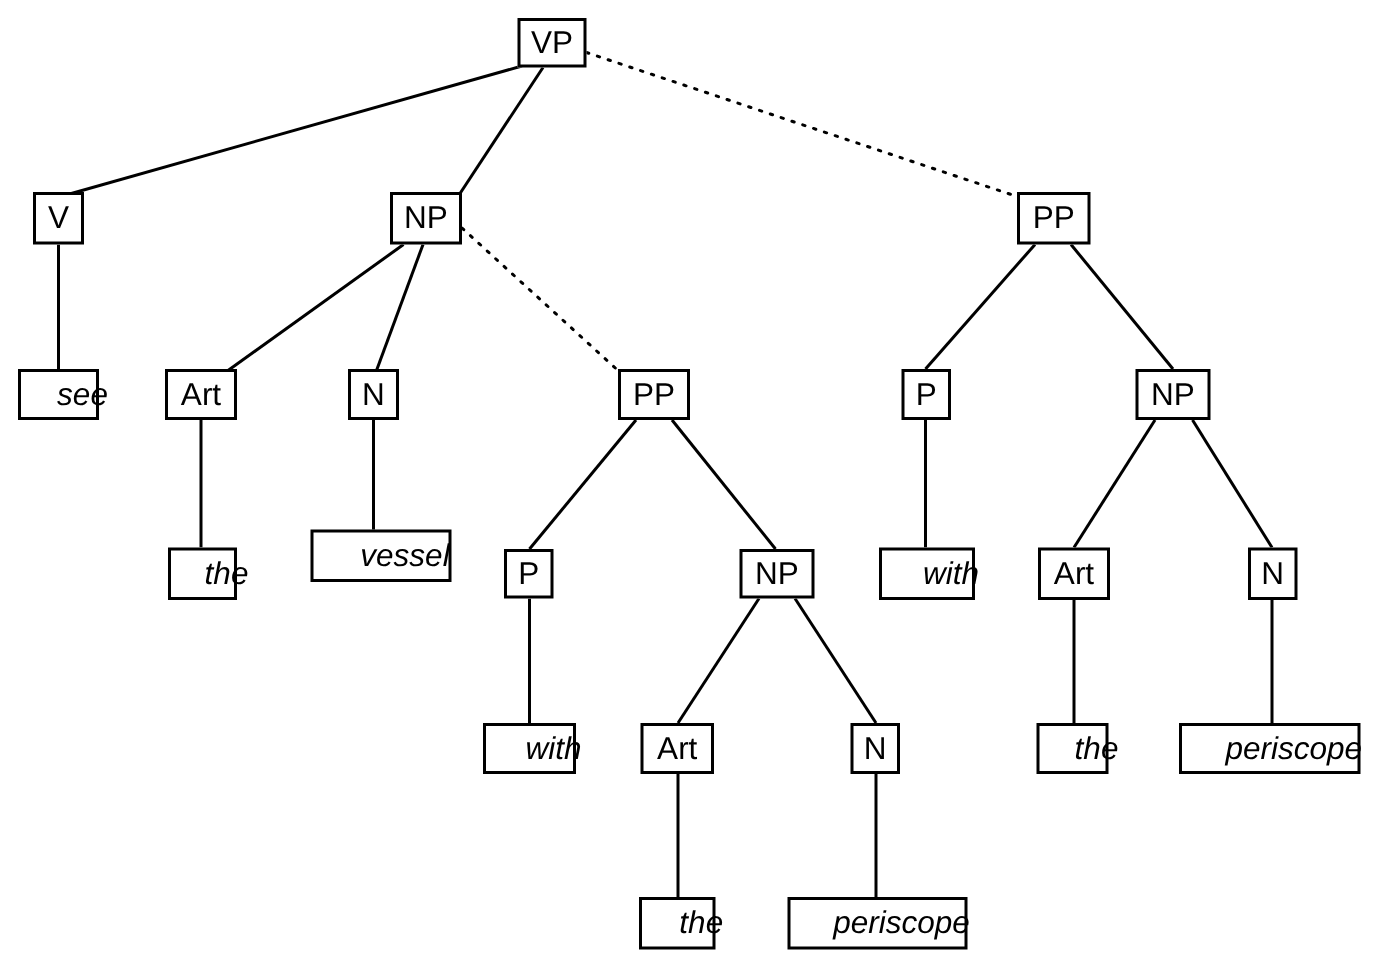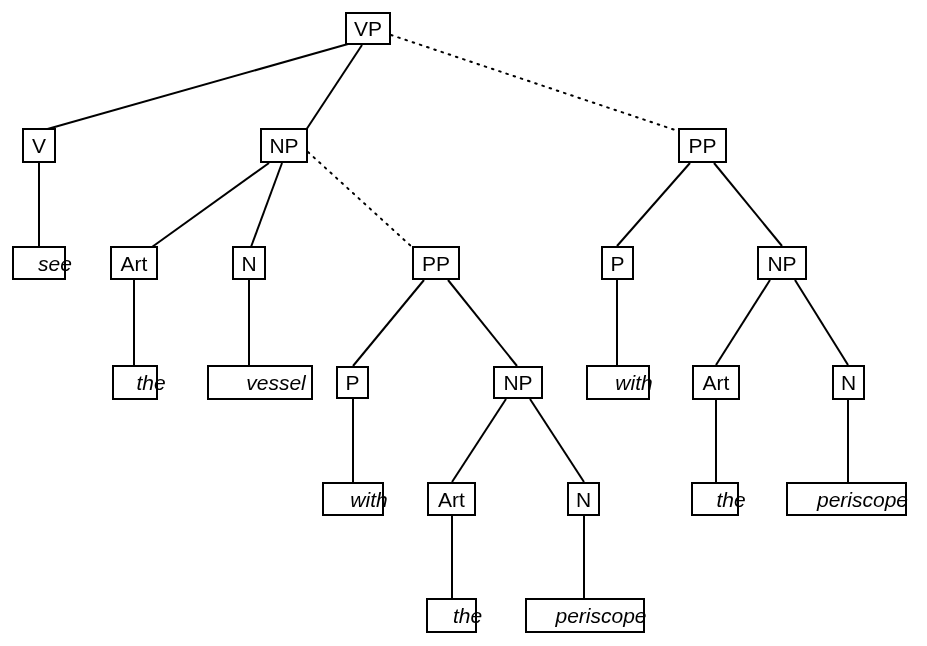--- a/index.html
+++ b/index.html
@@ -82,21 +82,21 @@
       <div class="node cat" style="left: 22px; top: 128px; width: 34px; height: 35px;">V</div>
       <div class="node cat" style="left: 260px; top: 128px; width: 48px; height: 35px;">NP</div>
       <div class="node cat" style="left: 678px; top: 128px; width: 49px; height: 35px;">PP</div>
       <div class="node leaf" style="left: 12px; top: 246px; width: 54px; height: 34px;">see</div>
       <div class="node cat" style="left: 110px; top: 246px; width: 48px; height: 34px;">Art</div>
       <div class="node cat" style="left: 232px; top: 246px; width: 34px; height: 34px;">N</div>
       <div class="node cat" style="left: 412px; top: 246px; width: 48px; height: 34px;">PP</div>
       <div class="node cat" style="left: 601px; top: 246px; width: 33px; height: 34px;">P</div>
       <div class="node cat" style="left: 757px; top: 246px; width: 50px; height: 34px;">NP</div>
       <div class="node leaf" style="left: 112px; top: 365px; width: 46px; height: 35px;">the</div>
-      <div class="node leaf" style="left: 207px; top: 365px; width: 106px; height: 35px;">vessel</div>
+      <div class="node leaf" style="left: 207px; top: 353px; width: 94px; height: 35px;">vessel</div>
       <div class="node cat" style="left: 336px; top: 366px; width: 33px; height: 33px;">P</div>
       <div class="node cat" style="left: 493px; top: 366px; width: 50px; height: 33px;">NP</div>
       <div class="node leaf" style="left: 586px; top: 365px; width: 64px; height: 35px;">with</div>
       <div class="node cat" style="left: 692px; top: 365px; width: 48px; height: 35px;">Art</div>
       <div class="node cat" style="left: 832px; top: 365px; width: 33px; height: 35px;">N</div>
       <div class="node leaf" style="left: 322px; top: 482px; width: 62px; height: 34px;">with</div>
       <div class="node cat" style="left: 427px; top: 482px; width: 49px; height: 34px;">Art</div>
       <div class="node cat" style="left: 567px; top: 482px; width: 33px; height: 34px;">N</div>
       <div class="node leaf" style="left: 691px; top: 482px; width: 48px; height: 34px;">the</div>
       <div class="node leaf" style="left: 786px; top: 482px; width: 121px; height: 34px;">periscope</div>

